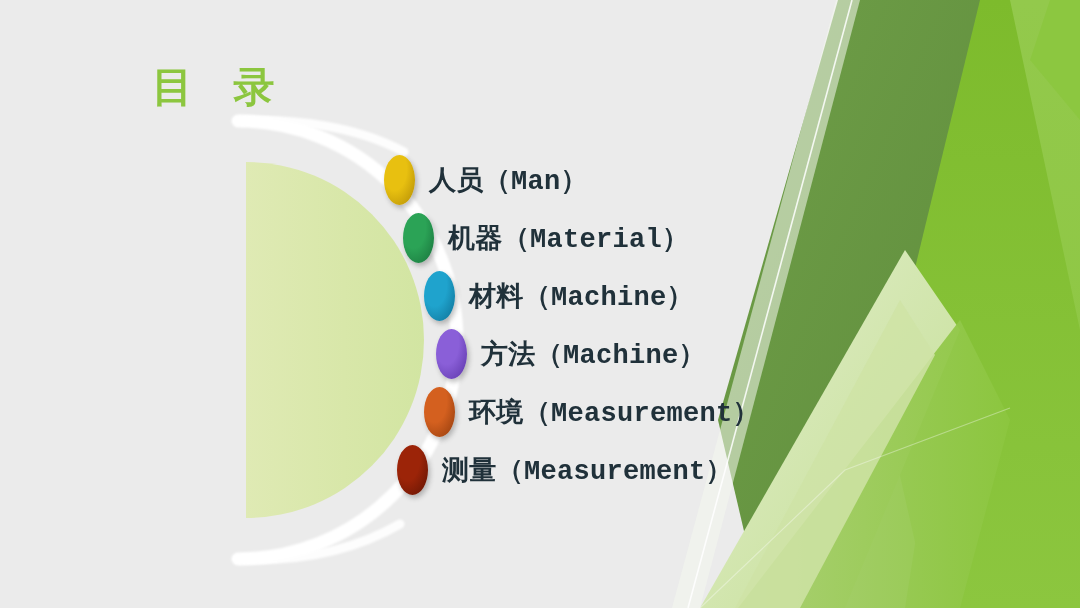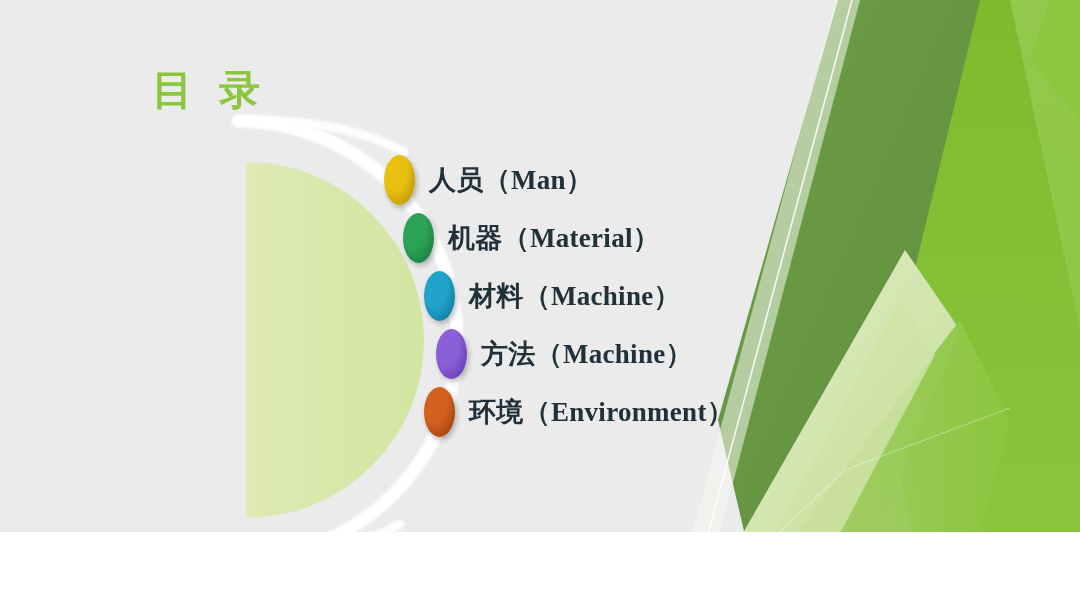--- a/index.html
+++ b/index.html
@@ -3,24 +3,24 @@
 <meta charset="utf-8">
 <style>
   html, body {
     margin: 0;
     padding: 0;
     background: #ffffff;
   }
   #slide {
     position: relative;
     width: 1080px;
-    height: 532px;
+    height: 608px;
     overflow: hidden;
     background: #ebebeb;
-    font-family: Liberation Serif, serif;
+    font-family: Liberation Mono, monospace;
   }
 
   
   #bg-art {
     position: absolute;
     inset: 0;
     width: 1080px;
     height: 608px;
     pointer-events: none;
   }
@@ -148,17 +148,21 @@
       <div class="toc-item" style="left: 424px; top: 271px;">
         <div class="toc-bullet" style="background: radial-gradient(at 34% 28%, rgb(31, 163, 205) 0%, rgb(31, 163, 205) 42%, rgb(13, 110, 146) 100%);"></div>
         <span class="toc-label">材料（Machine）</span>
       </div>
       <div class="toc-item" style="left: 436px; top: 329px;">
         <div class="toc-bullet" style="background: radial-gradient(at 34% 28%, rgb(138, 95, 216) 0%, rgb(138, 95, 216) 42%, rgb(90, 51, 166) 100%);"></div>
         <span class="toc-label">方法（Machine）</span>
       </div>
       <div class="toc-item" style="left: 424px; top: 387px;">
         <div class="toc-bullet" style="background: radial-gradient(at 34% 28%, rgb(212, 96, 31) 0%, rgb(212, 96, 31) 42%, rgb(143, 58, 12) 100%);"></div>
-        <span class="toc-label">环境（Environment）</span>
+        <span class="toc-label">环境（Measurement）</span>
+      </div>
+      <div class="toc-item" style="left: 397px; top: 445px;">
+        <div class="toc-bullet" style="background: radial-gradient(at 34% 28%, rgb(156, 36, 8) 0%, rgb(156, 36, 8) 42%, rgb(94, 19, 4) 100%);"></div>
+        <span class="toc-label">测量（Measurement）</span>
       </div>
     </div>
 
 </div>
 
 </body></html>

